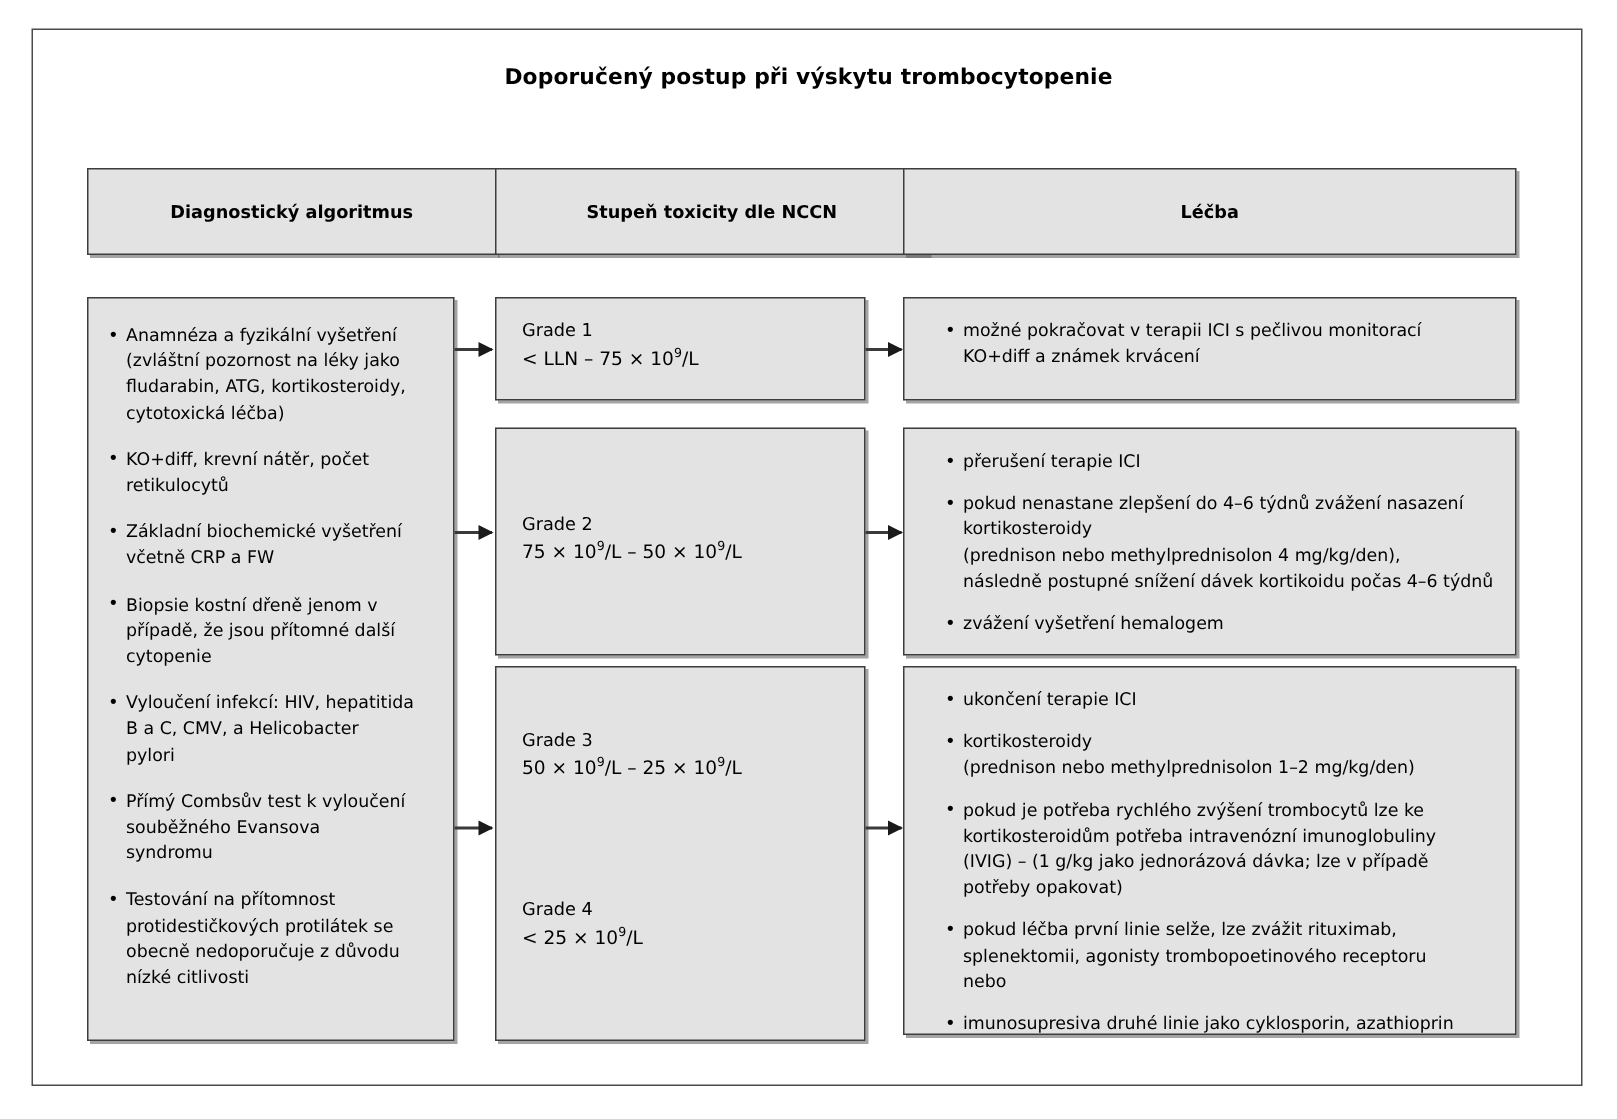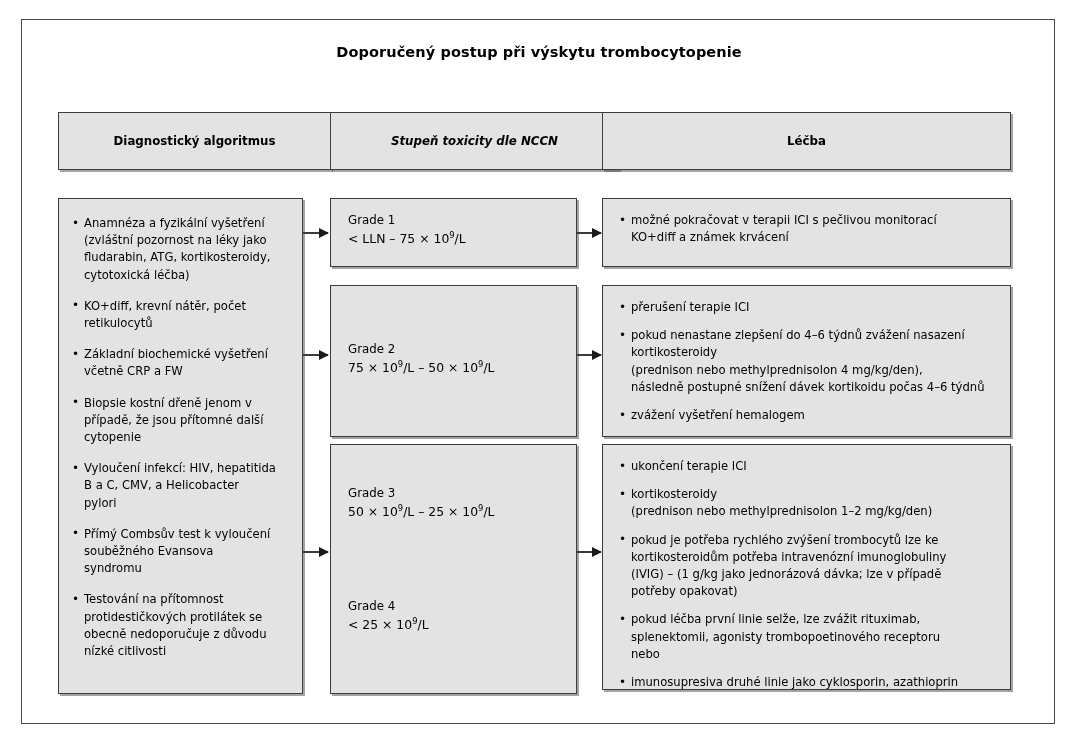--- a/index.html
+++ b/index.html
@@ -115,20 +115,21 @@
   }
   .grade-value sup {
     font-size: 8.4px;
     vertical-align: super;
     line-height: 0;
   }
 
   
   .tx-body {
     padding: 13px 12px 10px 14px;
+    margin-left: 11px;
   }
   .tx-body ul.blist > li { margin-bottom: 11px; }
 
   
   .arrow {
     position: absolute;
     height: 2px;
     background: #3a3a3a;
   }
   .arrow::after {
@@ -147,21 +148,21 @@
 <div id="page">
 
   <div id="outer-frame"></div>
 
   <div id="diagram-title">Doporučený postup při výskytu trombocytopenie</div>
 
   <div class="node header-box" style="left:58px; top:112px; width:273px; height:58px;">
     <span>Diagnostický algoritmus</span>
   </div>
 
-  <div class="node header-box" style="left:330px; top:112px; width:289px; height:58px;font-style:italic;">
+  <div class="node header-box" style="left:330px; top:112px; width:289px; height:58px;">
     <span>Stupeň toxicity dle NCCN</span>
   </div>
 
   <div class="node header-box" style="left:602px; top:112px; width:409px; height:58px;">
     <span>Léčba</span>
   </div>
 
   <div class="node" style="left:58px; top:198px; width:245px; height:496px;">
     <div id="diag-body">
       <ul class="blist">

